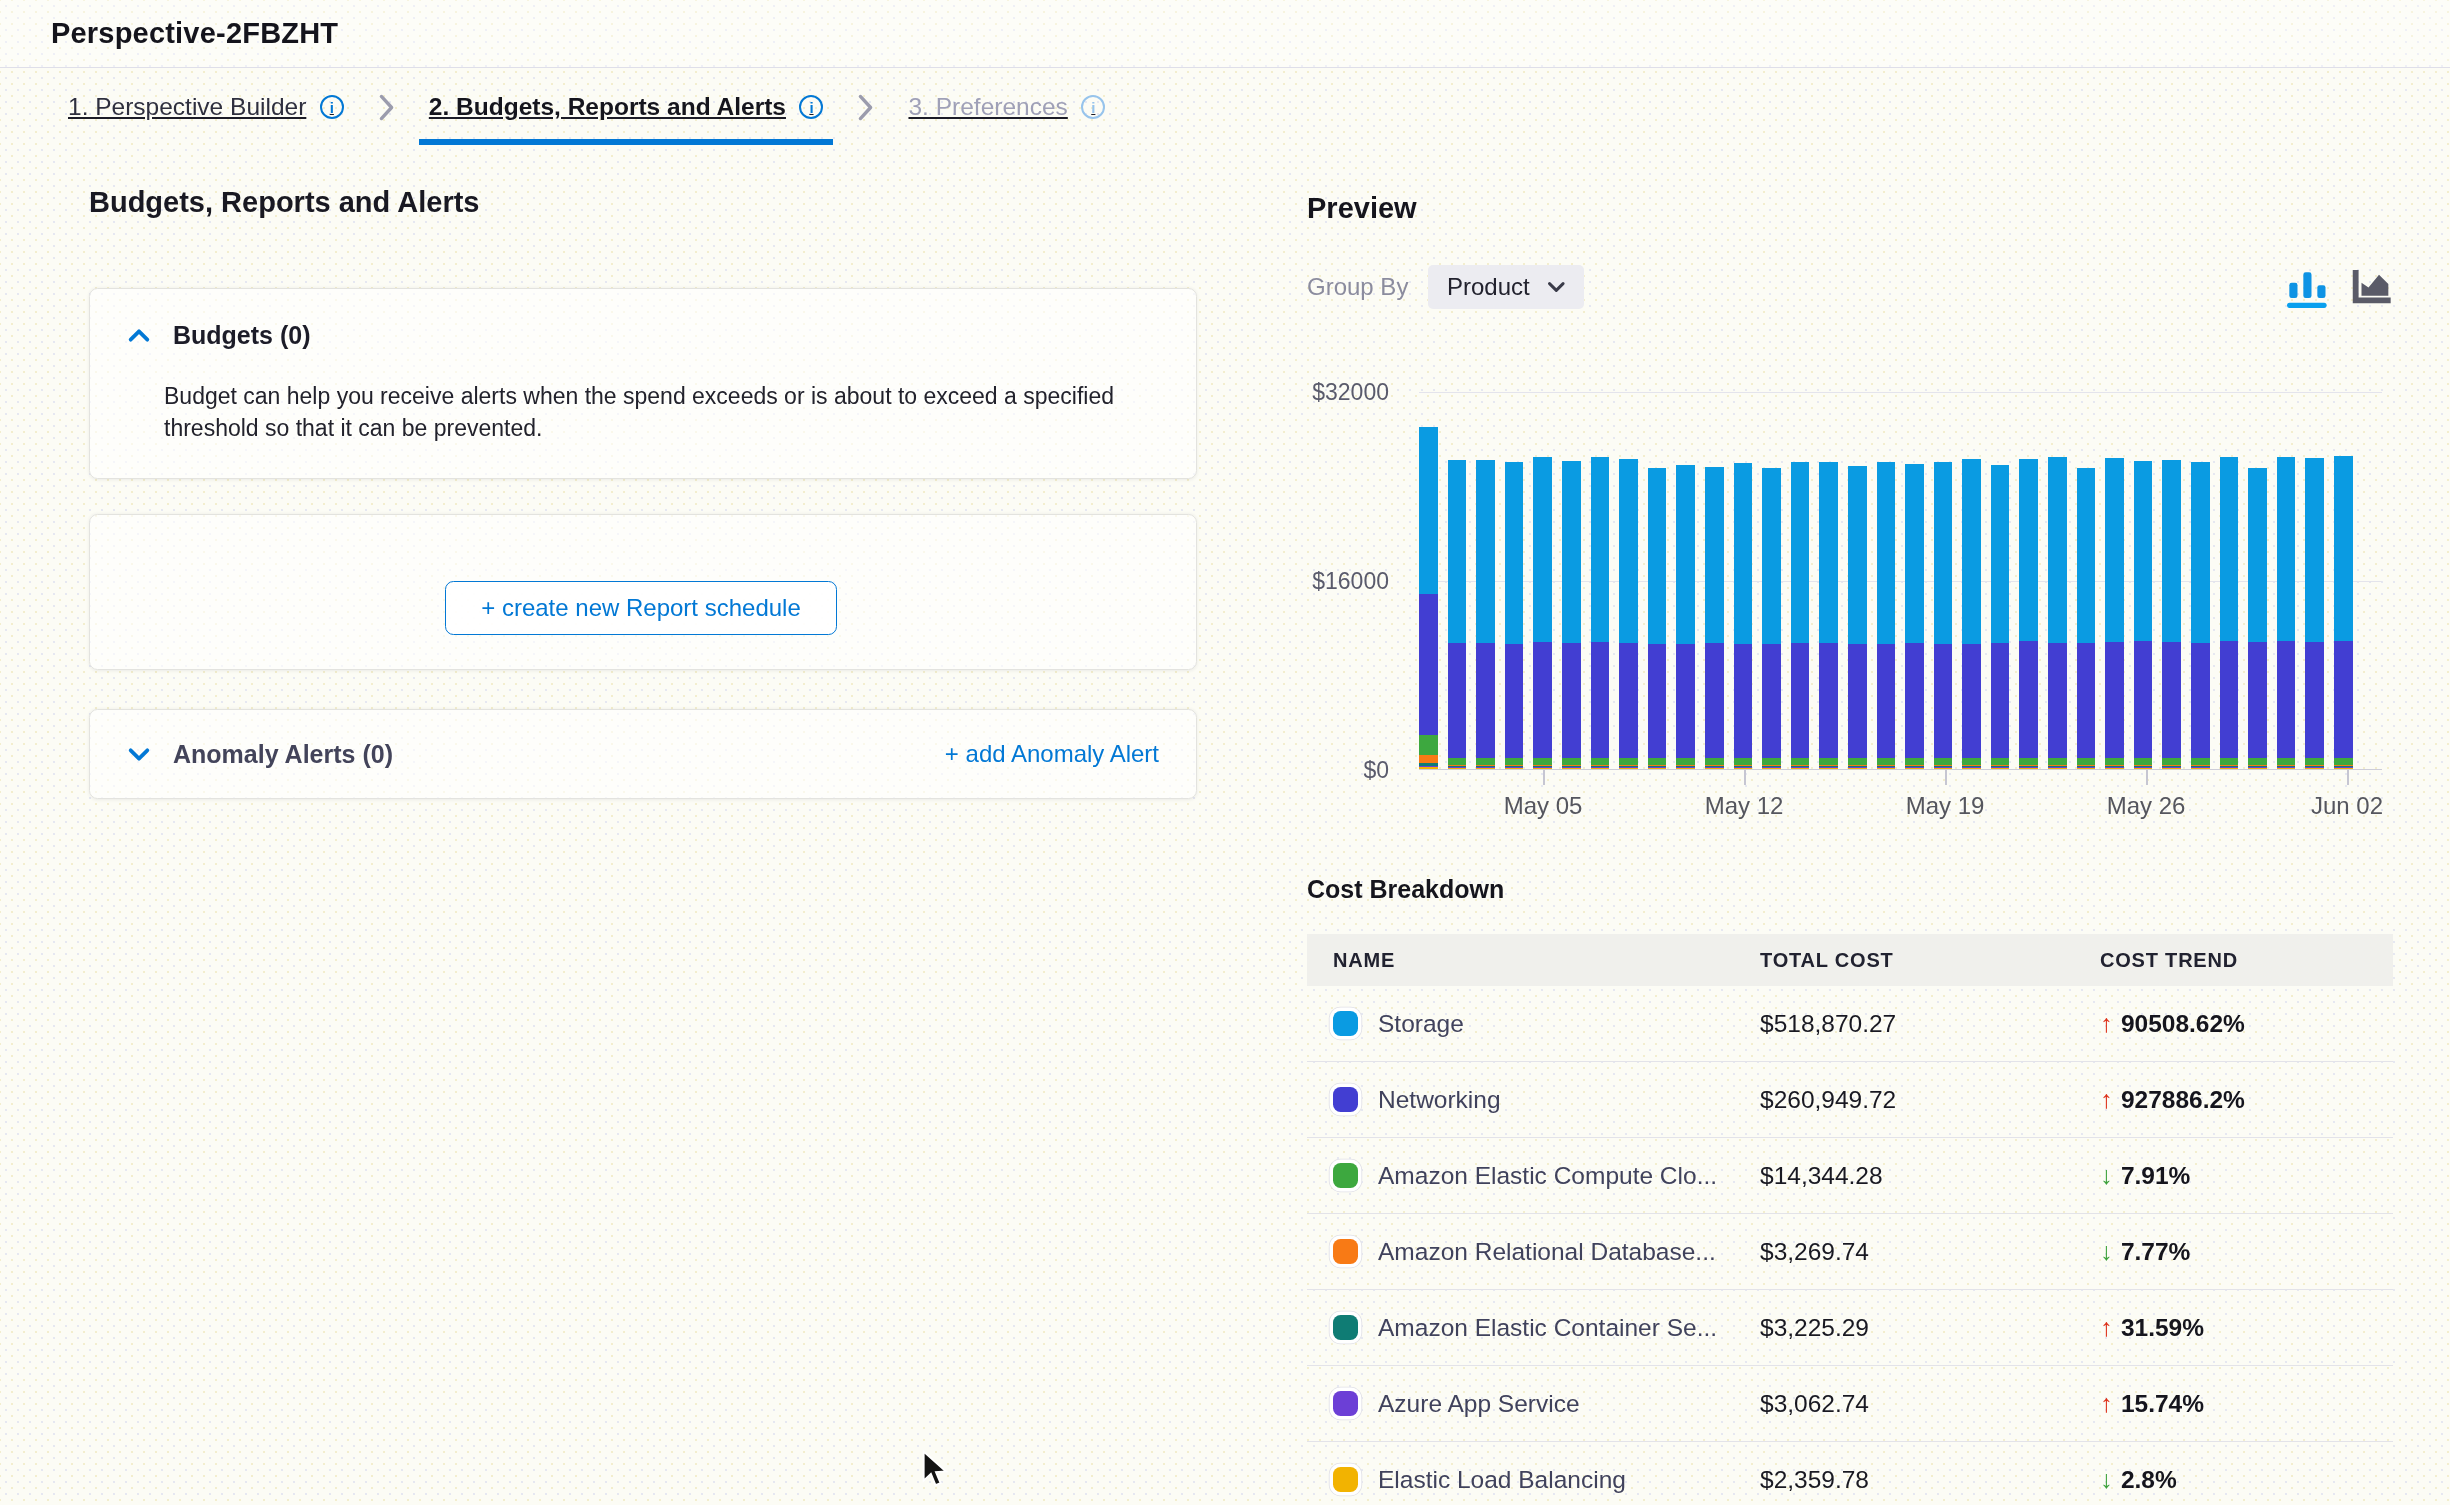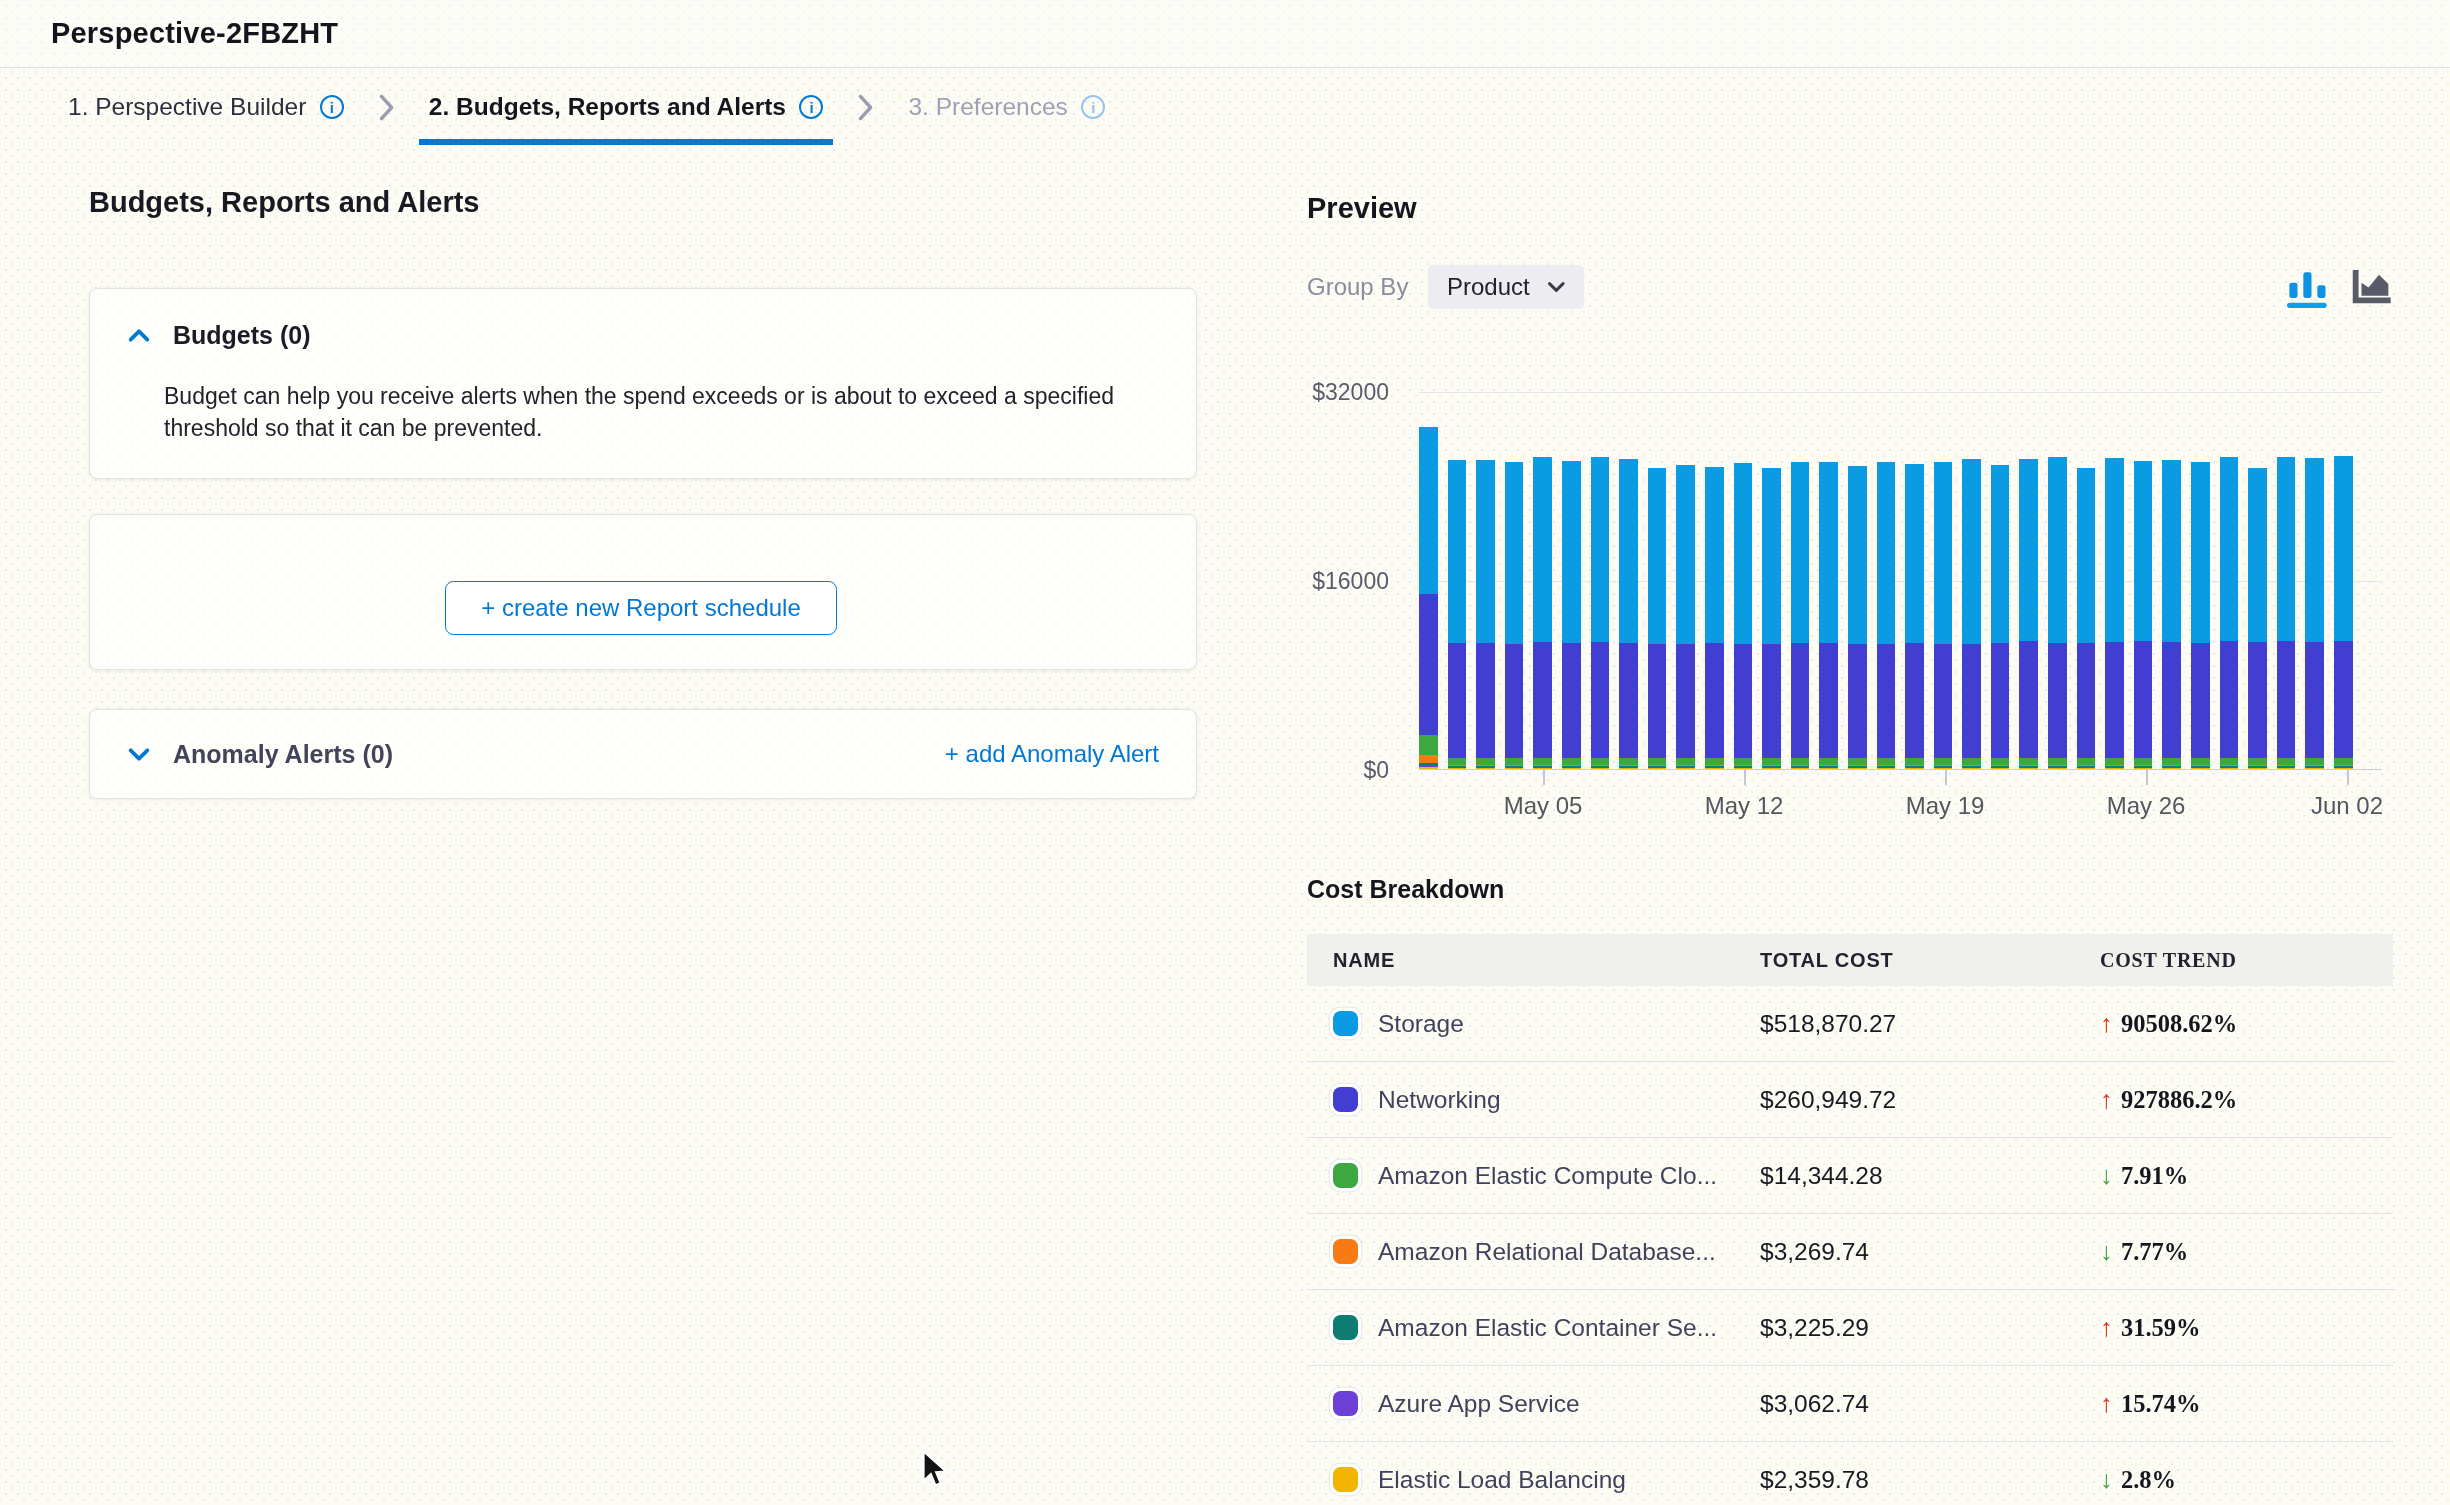--- a/index.html
+++ b/index.html
@@ -21,21 +21,21 @@
     position: absolute; top: 0; left: 0; right: 0; height: 68px;
     display: flex; align-items: center; padding-left: 51px;
     background: rgba(255,255,255,0.35);
     border-bottom: 1.7px solid #dfdfe9;
   }
   .page-header h1 { font-size: 29px; font-weight: 700; color: #14141c; letter-spacing: 0.2px; }
 
   
   .tab-bar {
     position: absolute; top: 69px; left: 0; right: 0; height: 76px;
-    display: flex; align-items: center; padding-left: 68px;
+    display: flex; align-items: center; padding-left: 68px; text-decoration: underline;
   }
   .tab {
     height: 100%; display: flex; align-items: center; gap: 13.5px;
     font-size: 24.5px; color: #2e2f3e; position: relative; cursor: pointer; font-weight: 500;
   }
   .tab.active { font-weight: 700; color: #15151d; }
   .tab.active::after {
     content: ""; position: absolute; left: -10px; right: -10px; bottom: 0;
     height: 6px; background: #0278d5;
   }
@@ -122,21 +122,21 @@
   
   .cost-breakdown { position: absolute; top: 730px; left: 57px; right: 57px; }
   .cost-breakdown h3 { font-size: 25px; font-weight: 700; color: #15151d; }
   .tbl-header {
     margin-top: 30px; height: 52px; background: #f0f0ec;
     display: flex; align-items: center; padding: 0 26px;
     font-size: 20px; font-weight: 700; color: #212230; letter-spacing: 0.8px;
   }
   .col-name { flex: 0 0 427px; }
   .col-total { flex: 0 0 340px; }
-  .col-trend { flex: 1; font-family: Liberation Serif, serif; }
+  .col-trend { flex: 1; }
   .tbl-row {
     height: 76px; display: flex; align-items: center; padding: 0 26px;
     border-bottom: 0.8px solid #e3e3e9; font-size: 24.5px;
   }
   .row-name { display: flex; align-items: center; gap: 20px; color: #40425c; }
   .swatch {
     width: 25px; height: 25px; border-radius: 7.6px; flex: 0 0 25px;
     box-shadow: 0 0 0 3.4px #ffffff, 0 0 0 4.2px #e0e0e6;
   }
   .row-total { color: #191922; }

